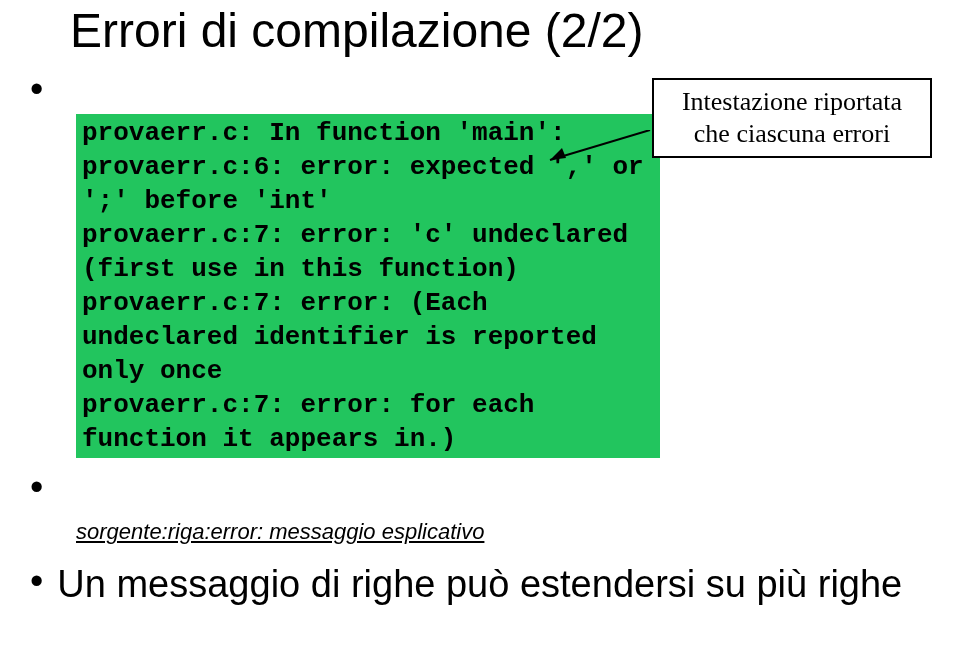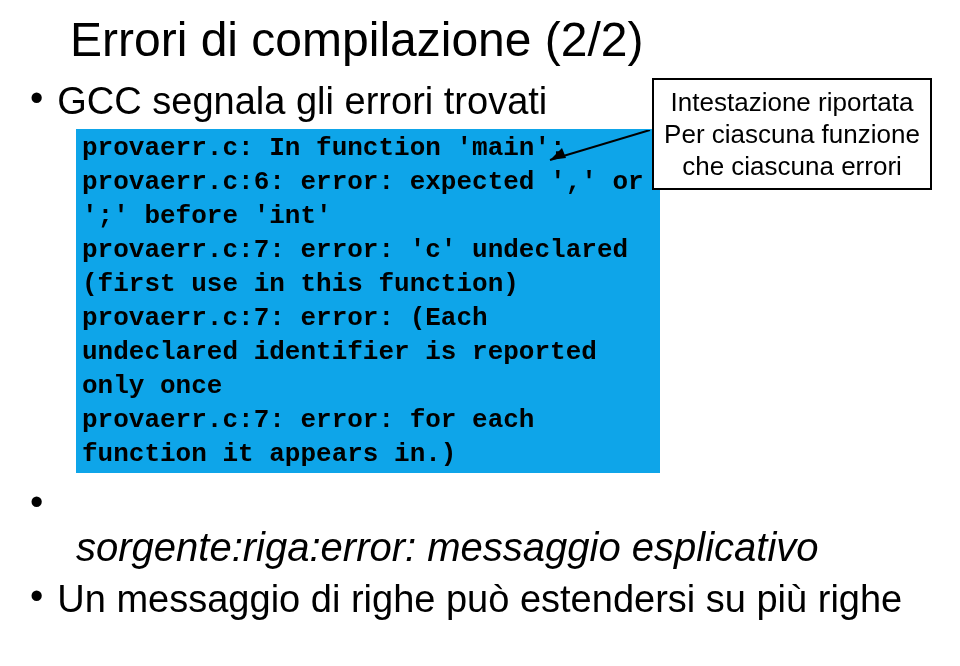--- a/index.html
+++ b/index.html
@@ -1,37 +1,36 @@
 <!DOCTYPE html>
 <html><head>
   <meta charset="utf-8">
   <style>
     * { margin: 0; padding: 0; box-sizing: border-box; }
     html, body { width: 960px; height: 666px; background: #fff; font-family: Arial, Helvetica, sans-serif; }
-    .slide { position: relative; width: 960px; height: 666px; padding: 12px 30px; }
+    .slide { position: relative; width: 960px; height: 666px; padding: 3px 30px; }
     .title { font-size: 48px; font-weight: normal; color: #000; margin-left: 40px; margin-bottom: 12px; }
     .bullet { display: flex; align-items: flex-start; margin-bottom: 6px; }
     .bullet-dot { font-size: 38px; line-height: 38px; margin-right: 14px; color: #000; }
     .bullet-text { font-size: 38px; line-height: 44px; color: #000; }
-    .italic { font-style: italic; font-size: 40px; line-height: 40px; }
-    .codeblock { background: #0ea5e9; font-family: "Courier New", Courier, monospace; font-weight: bold; font-size: 26px; line-height: 34px; color: #000; padding: 2px 6px; margin-left: 46px; margin-right: 270px; margin-bottom: 10px; white-space: pre-wrap; }
+    .italic { font-style: italic; font-size: 22px; line-height: 40px; text-decoration: underline; }
+    .codeblock { background: #22c55e; font-family: "Courier New", Courier, monospace; font-weight: bold; font-size: 26px; line-height: 34px; color: #000; padding: 2px 6px; margin-left: 46px; margin-right: 270px; margin-bottom: 10px; white-space: pre-wrap; }
     .callout-box { position: absolute; border: 2px solid #000; text-align: center; font-size: 26px; line-height: 32px; padding: 6px 10px; background: #fff; }
-    .callout-box.header { top: 78px; right: 28px; width: 280px; }
+    .callout-box.header { top: 78px; right: 28px; width: 280px; font-family: Liberation Serif, serif; }
     svg.arrow { position: absolute; }
   </style>
 </head>
 <body>
 
 <div class="slide">
 
   <div class="title">Errori di compilazione (2/2)</div>
 
   <div class="bullet">
     <span class="bullet-dot">•</span>
-    <span class="bullet-text">GCC segnala gli errori trovati</span>
   </div>
 
   <div class="codeblock"><span>provaerr.c: In function 'main':</span>
 <span>provaerr.c:6: error: expected ',' or ';' before 'int'</span>
 <span>provaerr.c:7: error: 'c' undeclared (first use in this function)</span>
 <span>provaerr.c:7: error: (Each undeclared identifier is reported only once</span>
 <span>provaerr.c:7: error: for each function it appears in.)</span></div>
 
   <div class="bullet">
     <span class="bullet-dot">•</span>
@@ -41,21 +40,20 @@
     <span class="italic">sorgente:riga:error: messaggio esplicativo</span>
   </div>
 
   <div class="bullet">
     <span class="bullet-dot">•</span>
     <span class="bullet-text">Un messaggio di righe può estendersi su più righe</span>
   </div>
 
   <div class="callout-box header">
     <div>Intestazione riportata</div>
-    <div>Per ciascuna funzione</div>
     <div>che ciascuna errori</div>
   </div>
 
   <svg class="arrow" style="left:540px; top:130px;" width="120" height="40">
     <line x1="110" y1="0" x2="10" y2="30" stroke="#000" stroke-width="2"></line>
     <polygon points="10,30 22,18 26,28" fill="#000"></polygon>
   </svg>
 
 </div>
 

